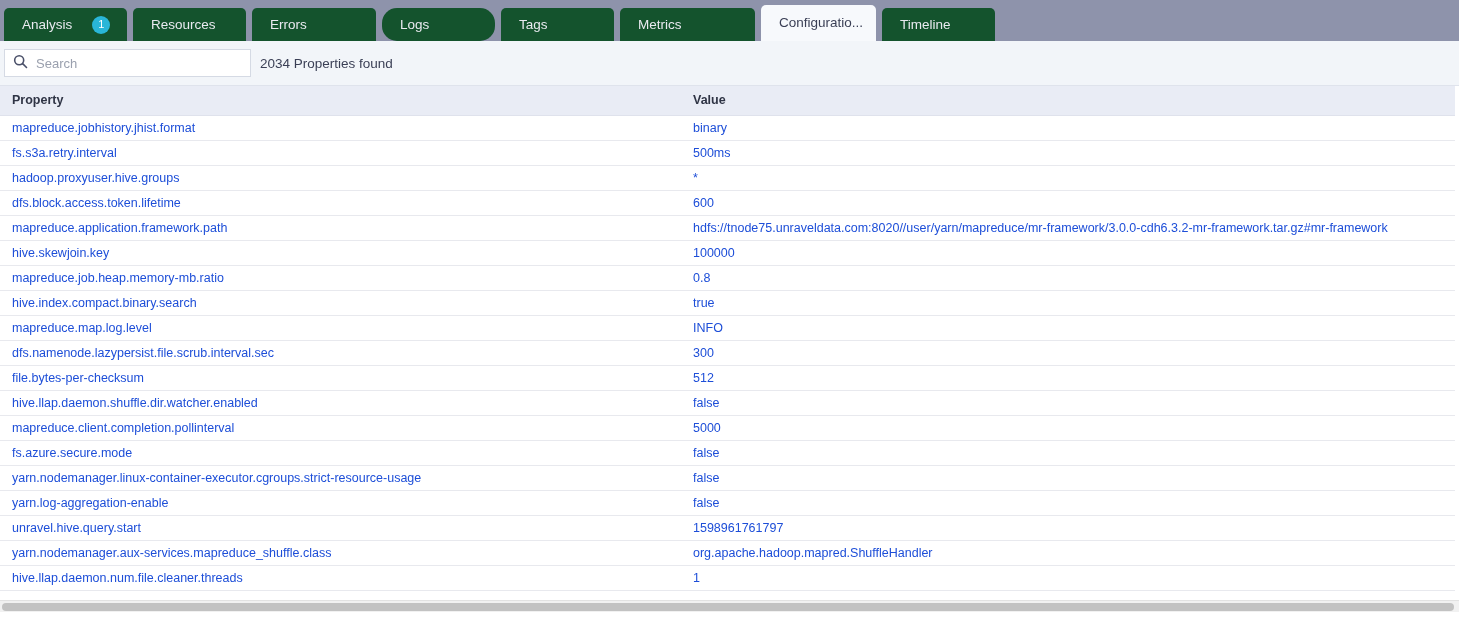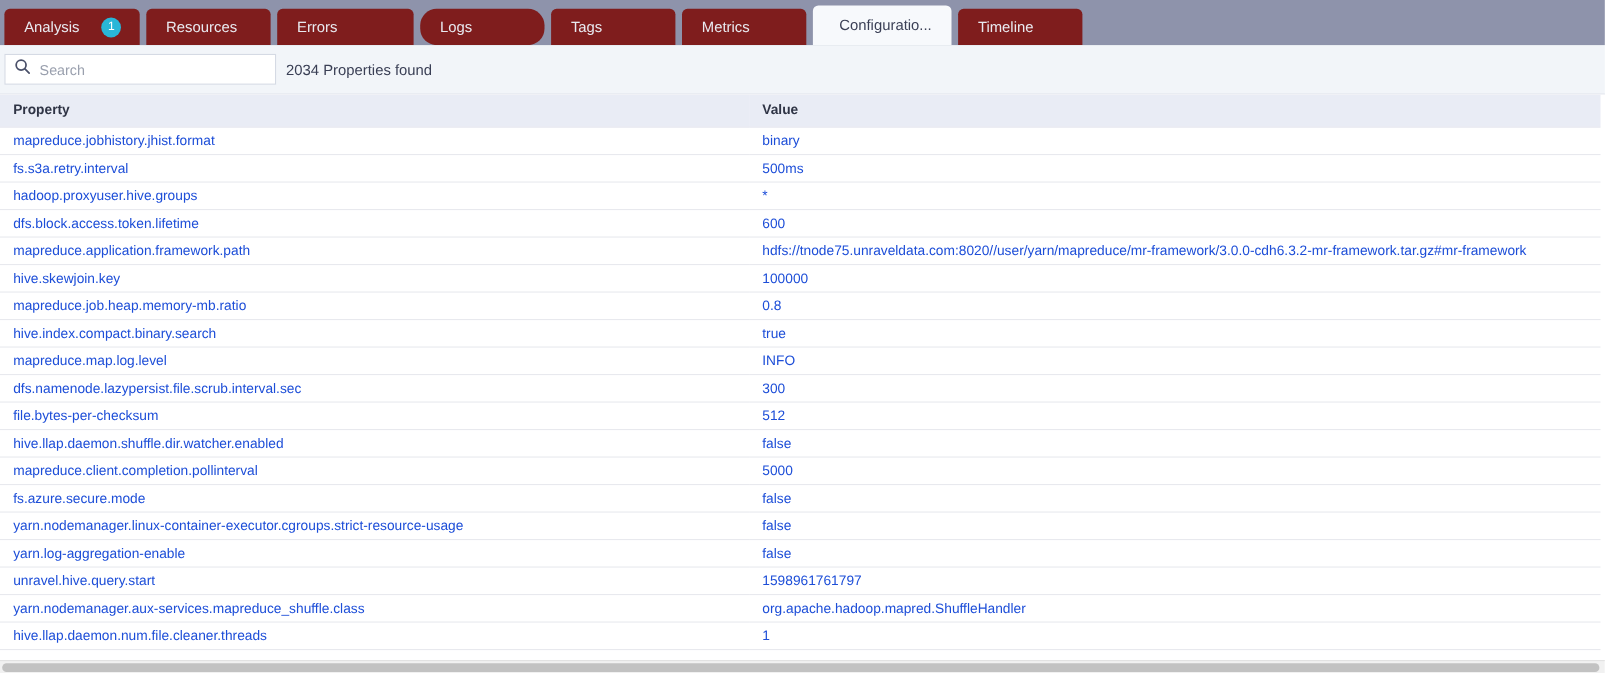--- a/index.html
+++ b/index.html
@@ -18,21 +18,21 @@
     height: 41px;
     width: 1459px;
     background: #8e93ab;
     display: flex;
     align-items: flex-end;
     padding-left: 4px;
     overflow: hidden;
   }
   .tab {
     height: 33px;
-    background: #7f1d1d;
+    background: #14532d;
     color: #e9eaf0;
     font-size: 13.5px;
     display: flex;
     align-items: center;
     padding: 0 18px;
     margin-right: 6px;
     border-radius: 5px 5px 0 0;
     white-space: nowrap;
     cursor: pointer;
     position: relative;
@@ -58,22 +58,22 @@
     padding: 0 5px;
     line-height: 1;
   }
 
   
   .tab.t0 { width: 123px; padding-right: 10px; }
   .tab.t1 { width: 113px; }
   .tab.t2 { width: 124px; }
   .tab.t3 { width: 113px; border-radius: 15px; }
   .tab.t4 { width: 113px; }
-  .tab.t5 { width: 113px; }
-  .tab.t6 { width: 126px; justify-content: flex-end; }
+  .tab.t5 { width: 135px; }
+  .tab.t6 { width: 115px; }
   .tab.t7 { width: 113px; }
 
   
   #searchbar {
     height: 45px;
     width: 1459px;
     background: #f2f5f9;
     display: flex;
     align-items: center;
     padding-left: 4px;

